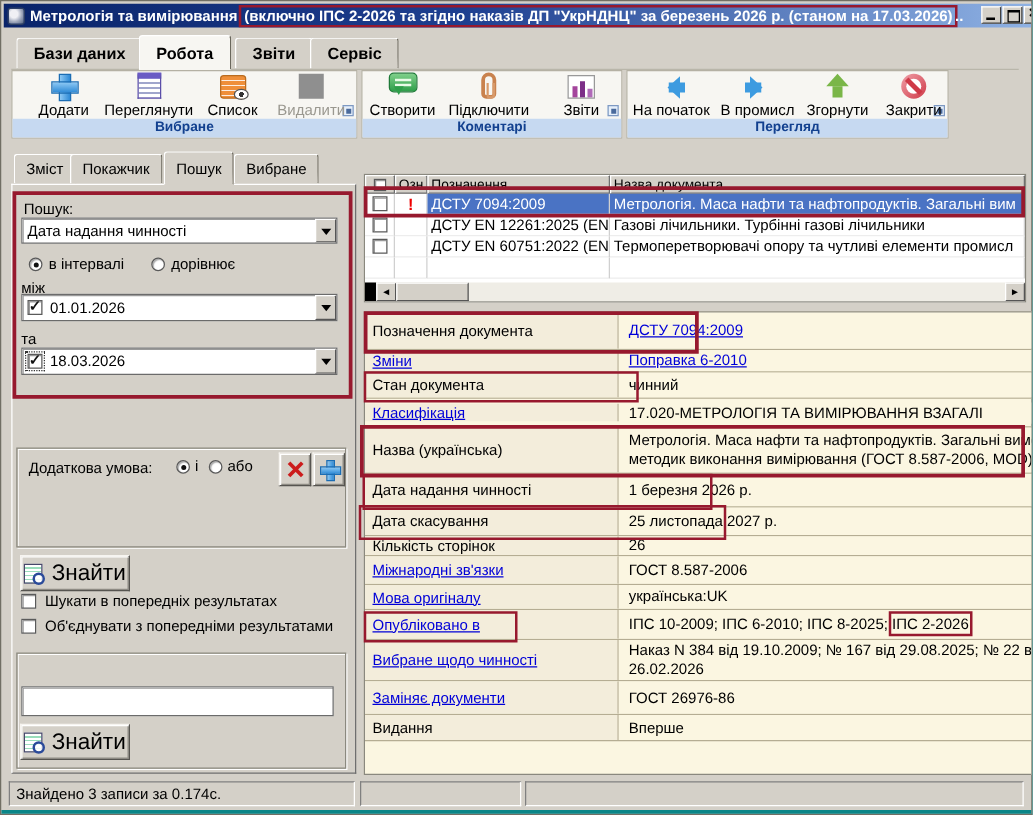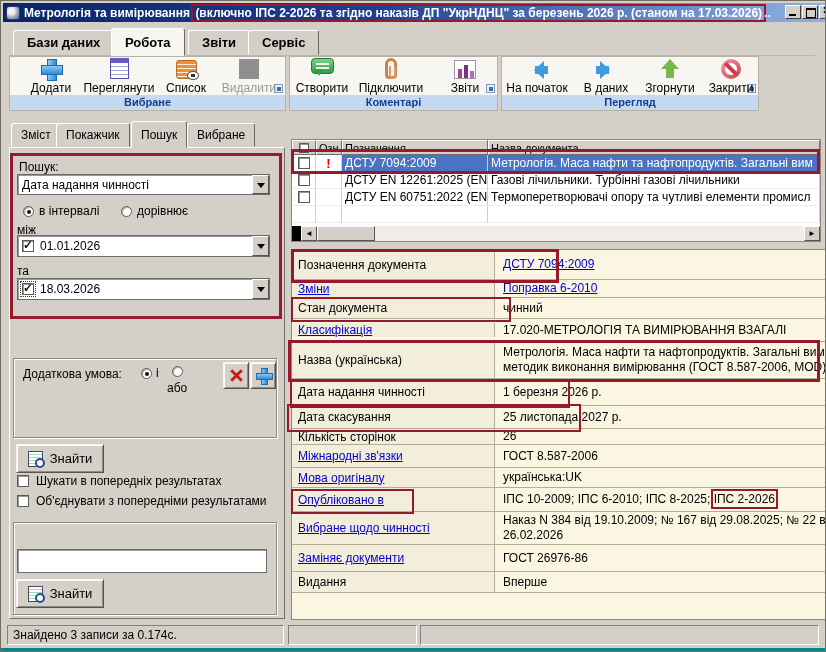--- a/index.html
+++ b/index.html
@@ -99,21 +99,21 @@
   .radio { width:11px; height:11px; border-radius:50%; background:#fff; border:1px solid #595959;
     box-shadow:inset 1px 1px 1px #aaa; position:relative; display:inline-block; flex:none; }
   .radio.checked::after { content:""; position:absolute; left:3px; top:3px; width:4px; height:4px; background:#111; border-radius:50%; }
   .cb { width:12px; height:12px; background:#fff; border:1px solid #5a5a5a;
     box-shadow:inset 1px 1px 0 #999; position:relative; display:inline-block; flex:none; }
   .cb.checked::after { content:"✓"; position:absolute; left:0; top:-3px; font-size:12px; font-weight:bold; color:#111; }
   .cb.focus { outline:1px dotted #333; outline-offset:1px; }
   .gbox { position:absolute; border:1px solid #8b897f; box-shadow:1px 1px 0 #fff, inset 1px 1px 0 #fff; }
   .btn { position:absolute; background:#d4d0c8; border:1px solid; border-color:#f6f4f0 #565450 #565450 #f6f4f0;
     box-shadow:inset 1px 1px 0 #fff, inset -1px -1px 0 #8e8b84;
-    display:flex; align-items:center; justify-content:center; gap:7px; font-size:13px; }
+    display:flex; align-items:center; justify-content:center; gap:7px; font-size:18px; }
   .i-find { width:15px; height:16px; background:#fff; border:1px solid #47476a; position:relative; flex:none;
     background-image:repeating-linear-gradient(#fff 0 2px, #9db 2px 3px); }
   .i-find::after { content:""; position:absolute; right:-3px; bottom:-2px; width:6px; height:6px;
     border:2px solid #2a4a9a; border-radius:50%; background:rgba(255,255,255,.85); }
   .i-xmark { position:relative; width:15px; height:15px; }
   .i-xmark::before, .i-xmark::after { content:""; position:absolute; left:0; top:6px; width:15px; height:3px; background:#cc1c1c; }
   .i-xmark::before { transform:rotate(45deg); }
   .i-xmark::after { transform:rotate(-45deg); }
   .i-plus-sm { position:relative; width:15px; height:15px; }
   .i-plus-sm::before { content:""; position:absolute; left:5px; top:0; width:5px; height:15px; background:linear-gradient(90deg,#8cc8f4,#2e8ad6); border:1px solid #1b6db4; }
@@ -222,21 +222,21 @@
   <div class="tgroup" style="left:500px; width:258px;">
     <div class="tcap">Перегляд</div>
     <div class="launch" style="bottom:17px;"></div>
   </div>
   <div class="tbtn" style="left:502px; width:68px;">
     <span class="i-aleft"></span>
     <span class="lab">На початок</span>
   </div>
   <div class="tbtn" style="left:576px; width:58px;">
     <span class="i-aright"></span>
-    <span class="lab">В даних</span>
+    <span class="lab">В промисл</span>
   </div>
   <div class="tbtn" style="left:640px; width:58px;">
     <span class="i-aup"></span>
     <span class="lab">Згорнути</span>
   </div>
   <div class="tbtn" style="left:704px; width:52px;">
     <span class="i-ban"></span>
     <span class="lab">Закрити</span>
   </div>
 
@@ -279,21 +279,21 @@
     <span style="margin-left:6px;">18.03.2026</span>
     <span class="dd"></span>
   </div>
 
   <div class="gbox" style="left:12px; top:357px; width:264px; height:80px;"></div>
   <div class="lbl" style="left:22px; top:366px;">Додаткова умова:</div>
   <div class="abs" style="left:140px; top:365px; display:flex; align-items:center; gap:4px;">
     <span class="radio checked"></span>
     <span>і</span>
   </div>
-  <div class="abs" style="left:166px; top:365px; display:flex; align-items:center; gap:4px;flex-direction:column;">
+  <div class="abs" style="left:166px; top:365px; display:flex; align-items:center; gap:4px;">
     <span class="radio"></span>
     <span>або</span>
   </div>
   <div class="btn" style="left:222px; top:361px; width:26px; height:27px;">
     <span class="i-xmark"></span>
   </div>
   <div class="btn" style="left:249px; top:361px; width:26px; height:27px;">
     <span class="i-plus-sm"></span>
   </div>
 

